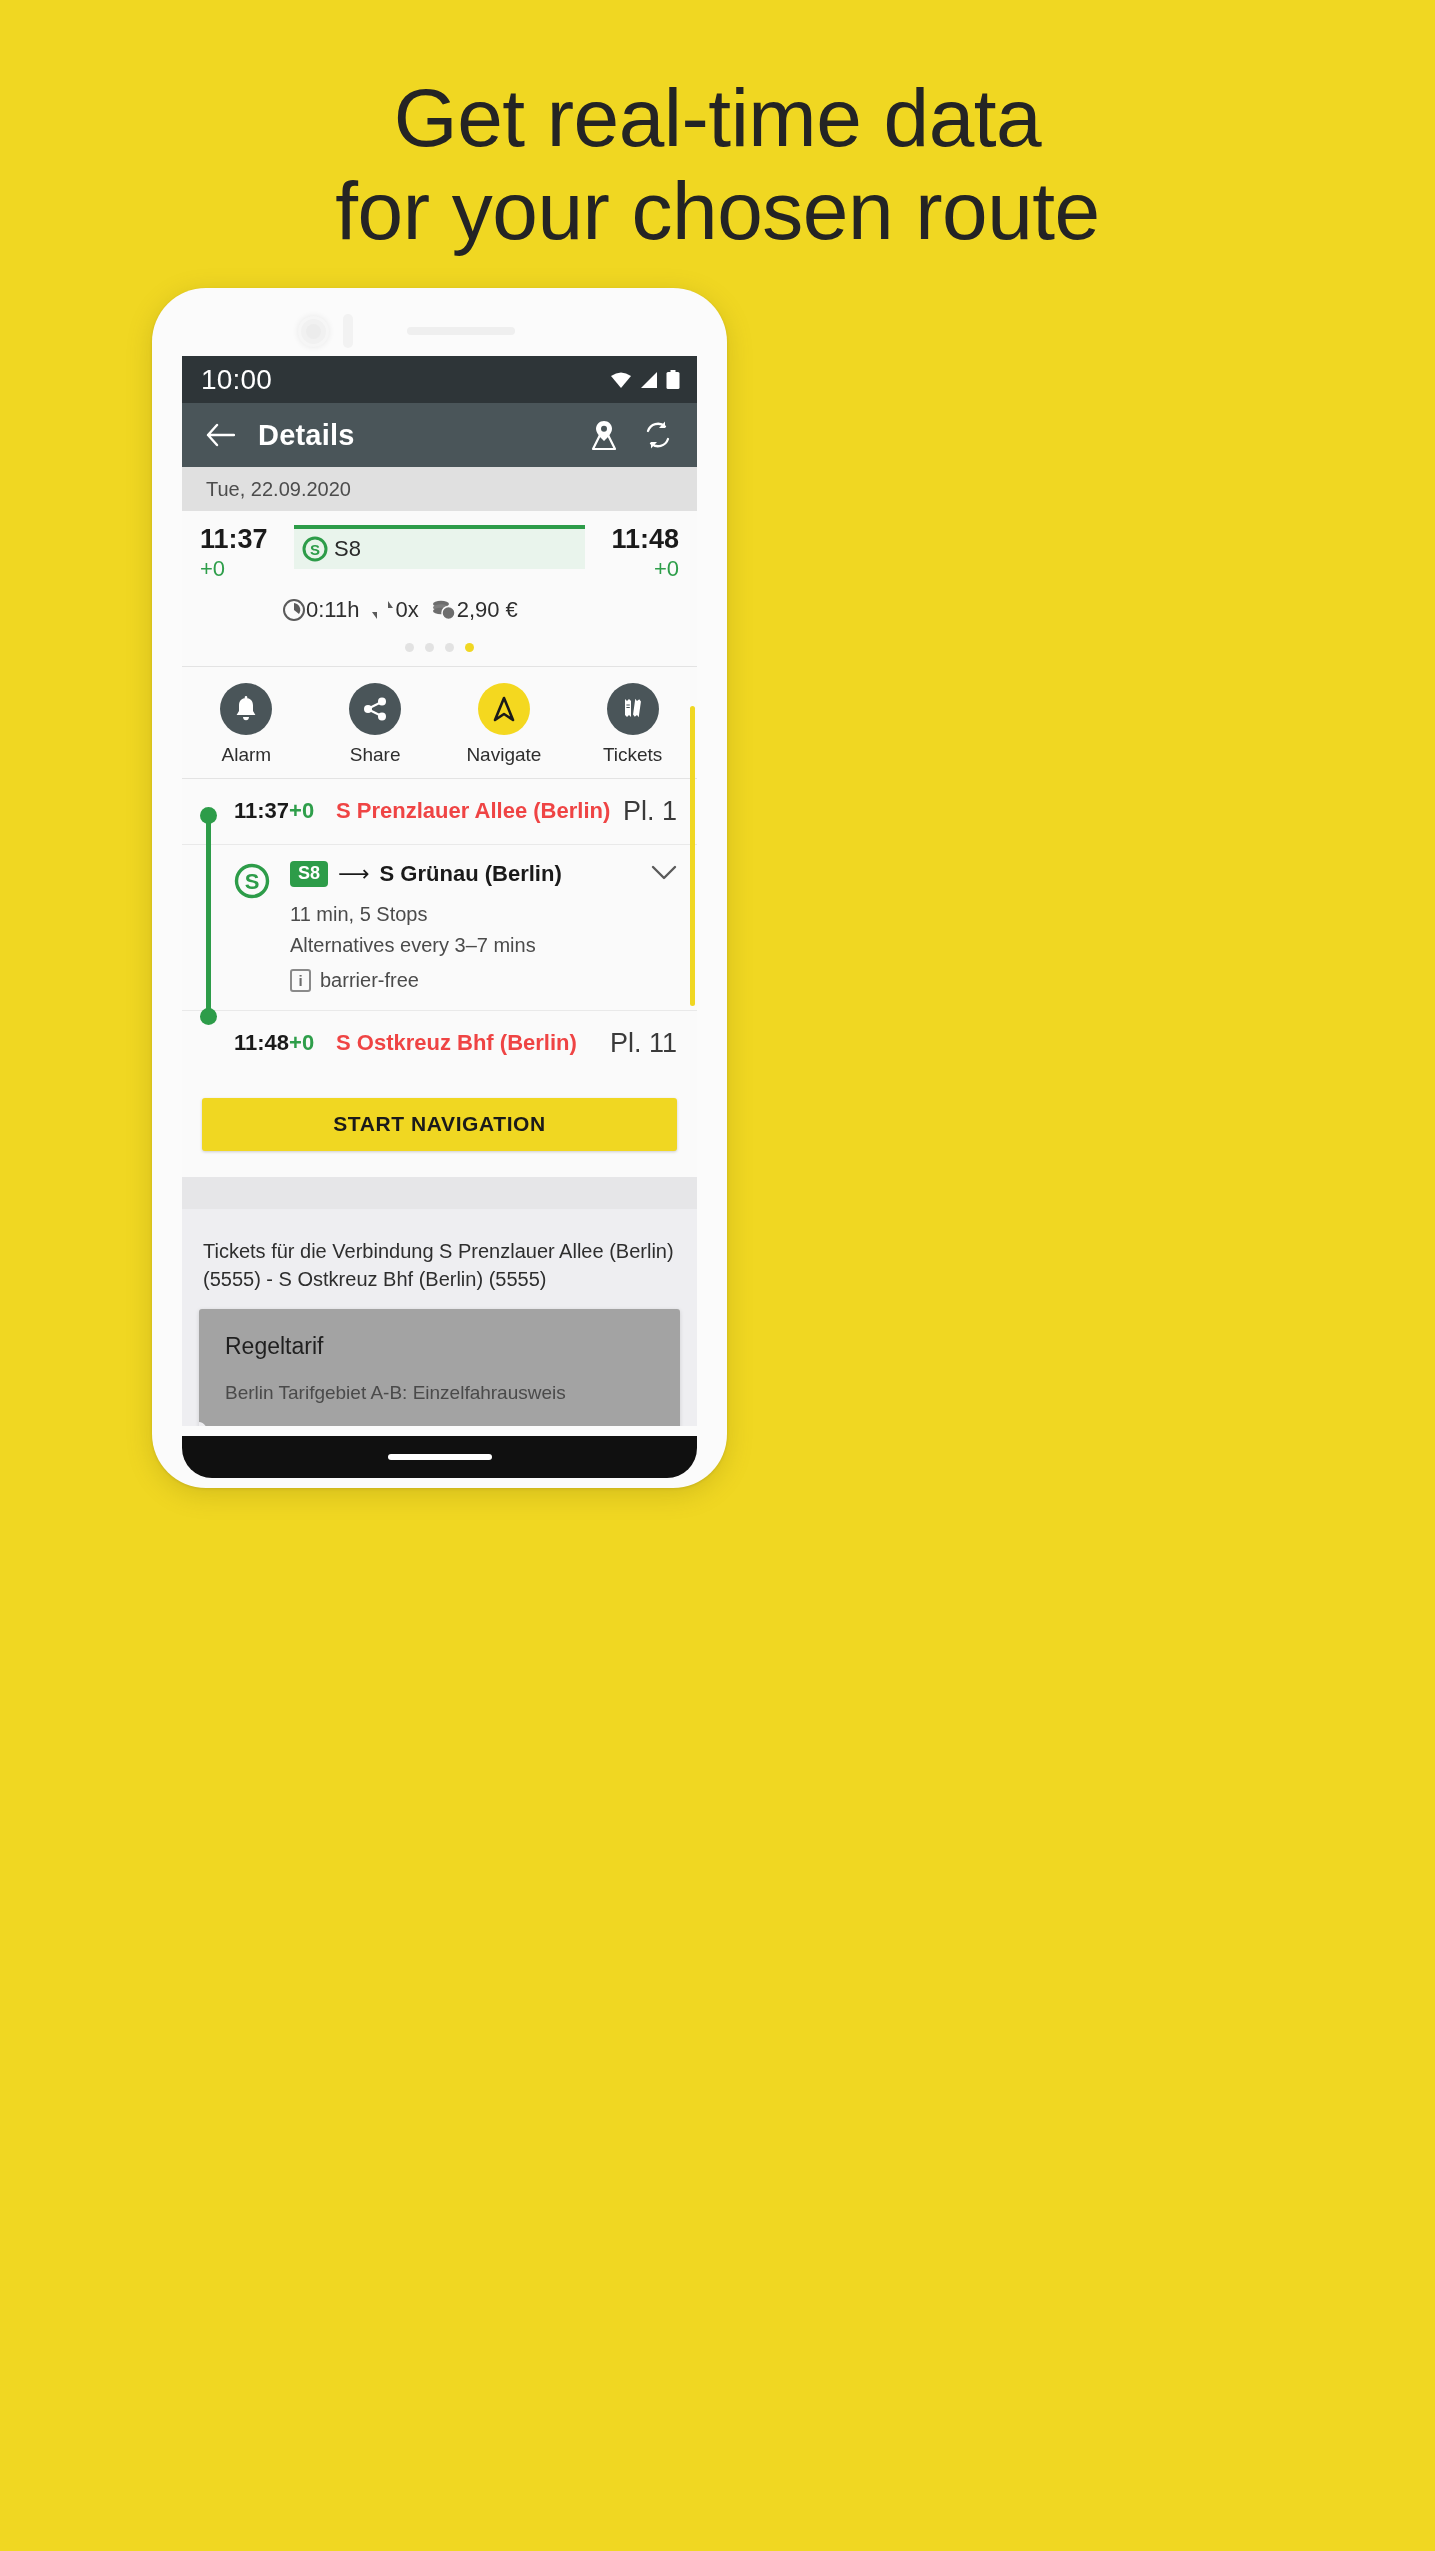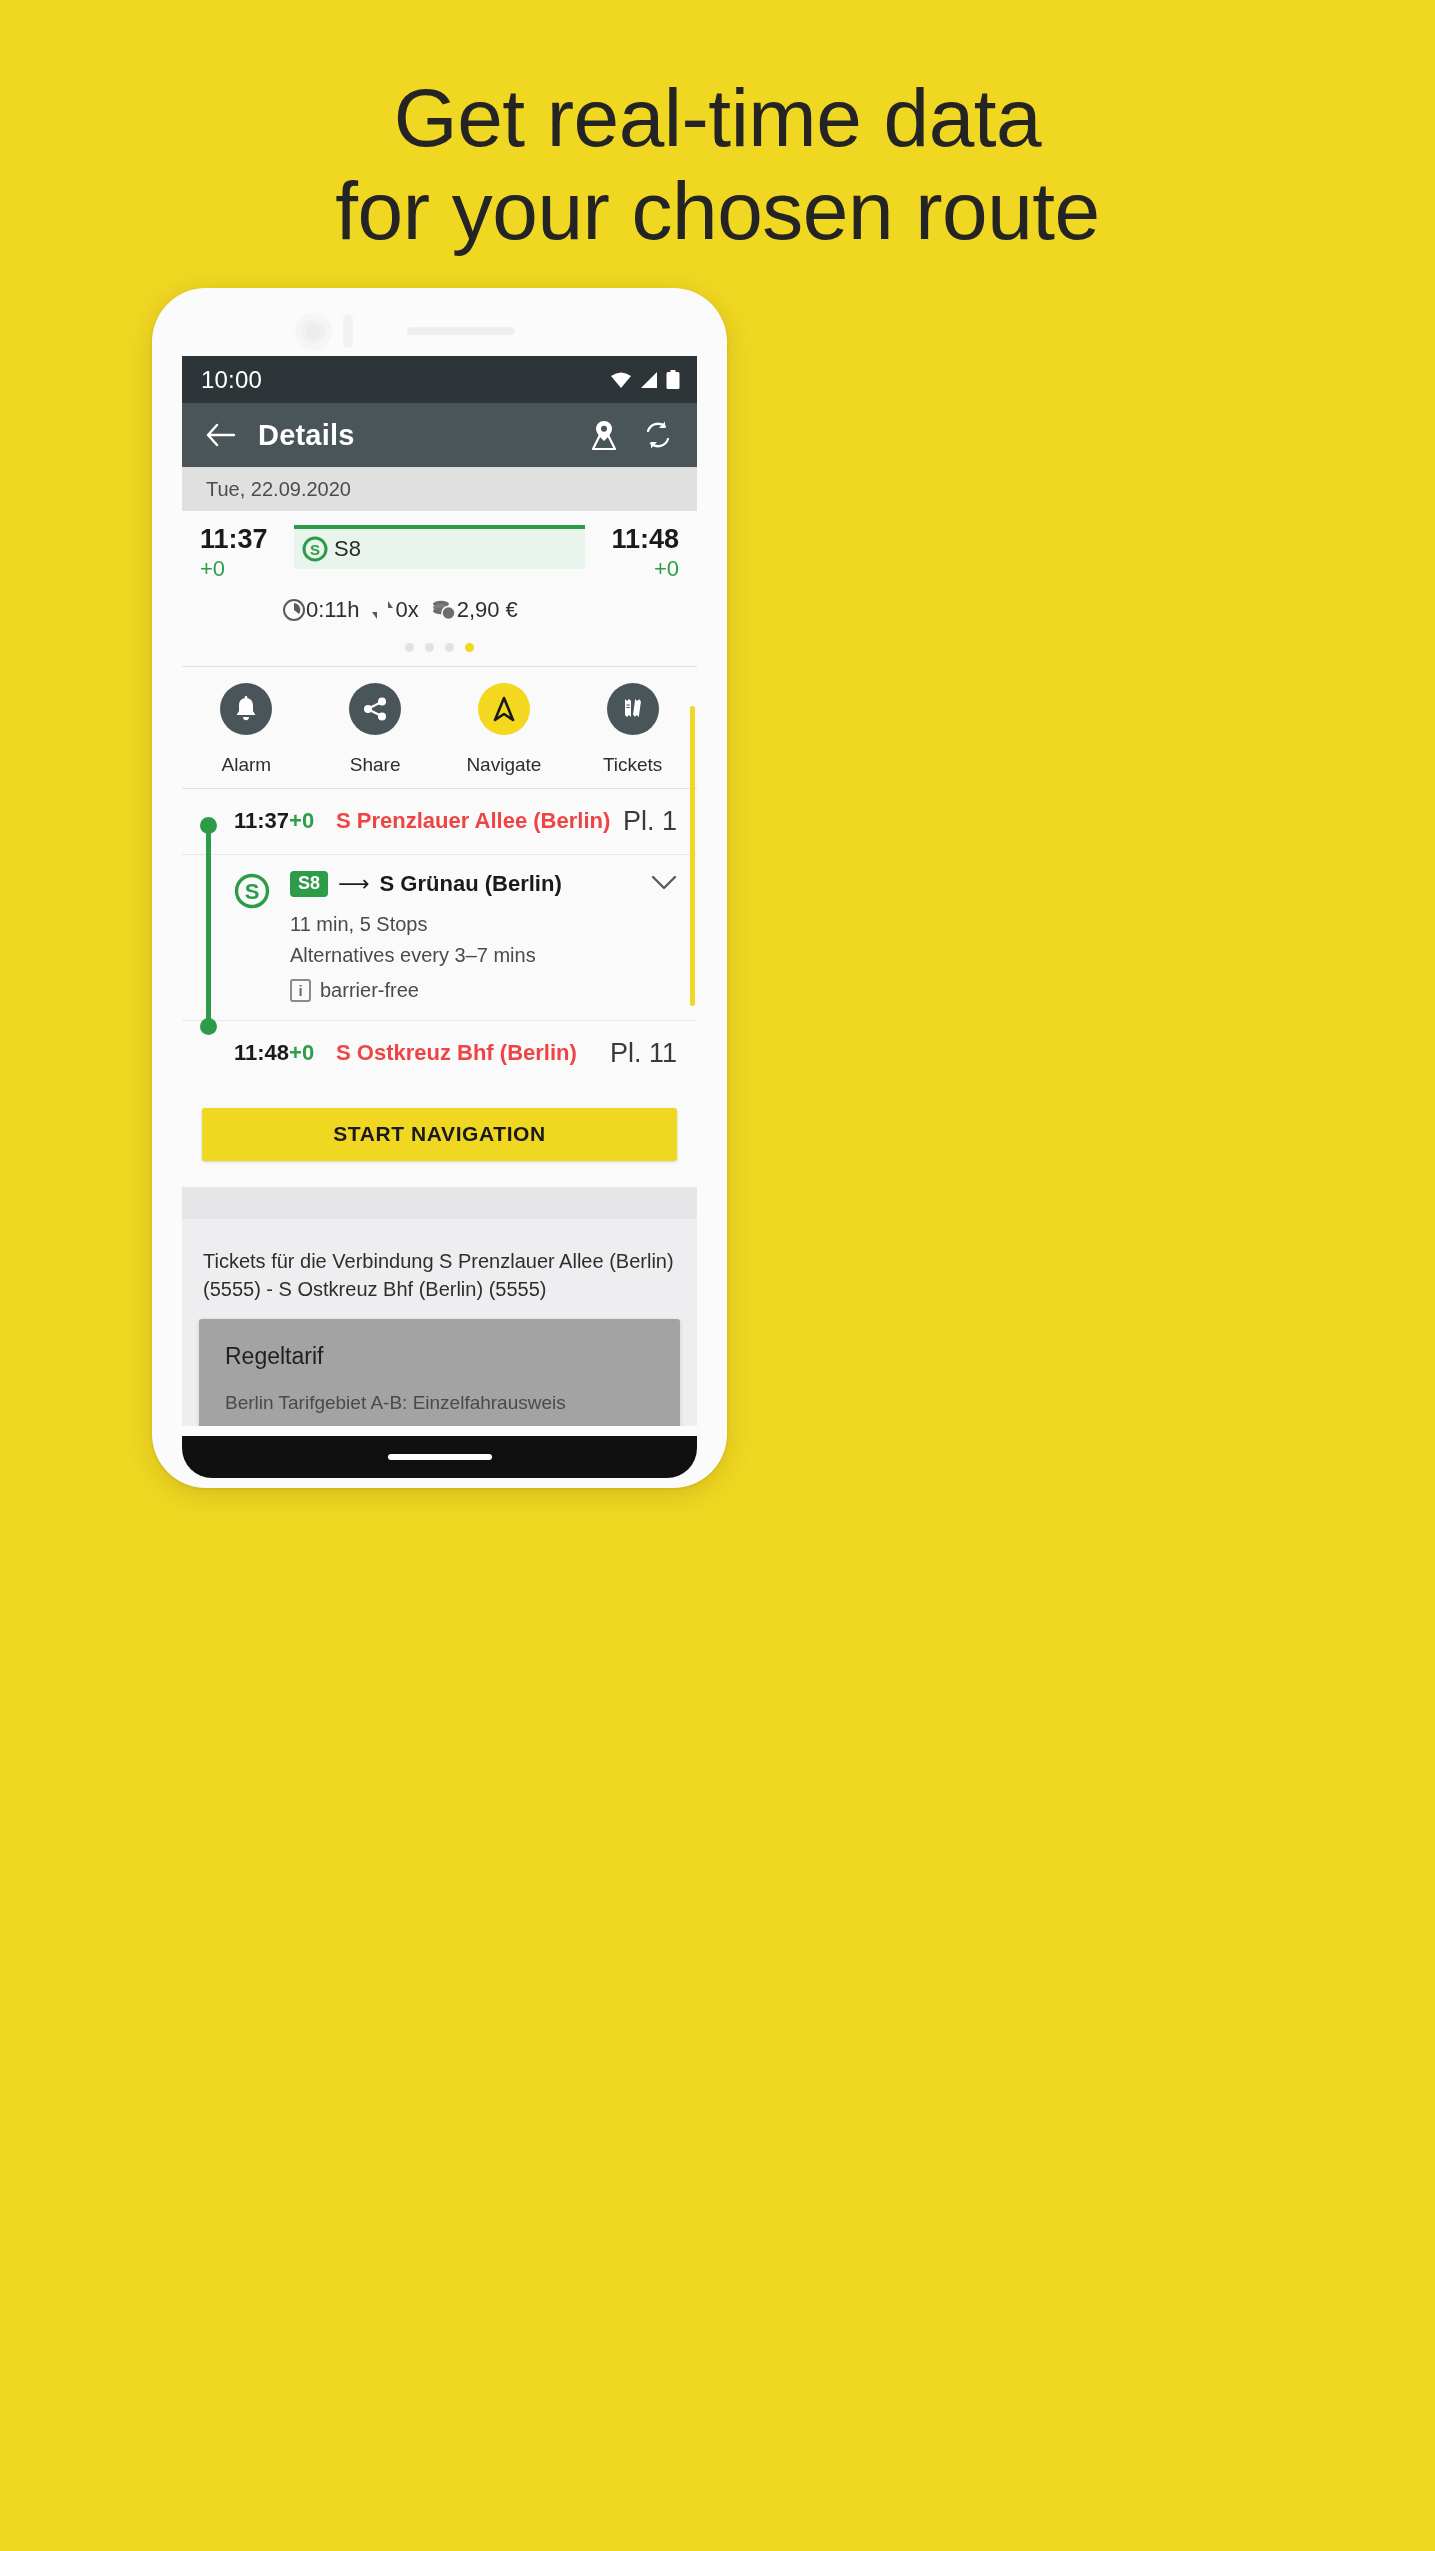--- a/index.html
+++ b/index.html
@@ -62,21 +62,21 @@
     background: #fafafa;
     overflow: hidden;
   }
 
   
   .statusbar {
     height: 47px; background: #2e3538;
     display: flex; align-items: center; justify-content: space-between;
     padding: 0 17px 0 19px;
   }
-  .statusbar .clock { color: #fff; font-size: 24px; font-weight: 400; letter-spacing: 0.2px; }
+  .statusbar .clock { color: #fff; font-size: 28px; font-weight: 400; letter-spacing: 0.2px; }
   .sb-icons { display: flex; align-items: center; gap: 7px; }
 
   
   .appbar {
     height: 64px; background: #4a5559;
     display: flex; align-items: center; padding: 0 22px 0 20px; gap: 20px;
   }
   .appbar .title { color: #fff; font-size: 29px; font-weight: 600; letter-spacing: 0.2px; flex: 0 0 auto; }
   .appbar .spacer { flex: 1; }
   .appbar .act { width: 34px; height: 34px; display: flex; align-items: center; justify-content: center; }
@@ -109,21 +109,21 @@
   .sum-meta .mi { display: flex; align-items: center; }
   .dots { display: flex; align-items: center; justify-content: center; gap: 11px; padding: 20px 0 14px; }
   .dot { width: 9px; height: 9px; border-radius: 50%; background: #e2e2e2; }
   .dot.active { background: #f0d722; }
 
   
   .actions {
     display: flex; border-top: 1px solid #e3e3e3; border-bottom: 1px solid #e3e3e3;
     background: #fafafa; padding: 16px 0 12px;
   }
-  .action { flex: 1; display: flex; flex-direction: column; align-items: center; gap: 19px; }
+  .action { flex: 1; display: flex; flex-direction: column; align-items: center; gap: 9px; }
   .a-circle {
     width: 52px; height: 52px; border-radius: 50%; background: #4a5559;
     display: flex; align-items: center; justify-content: center;
   }
   .a-circle.yellow { background: #f4d81f; }
   .action .lbl { font-size: 19px; color: #2e2e2e; }
 
   
   .itin { position: relative; background: #fafafa; }
   .rail { position: absolute; left: 21px; top: 26px; bottom: 0; width: 0; }

